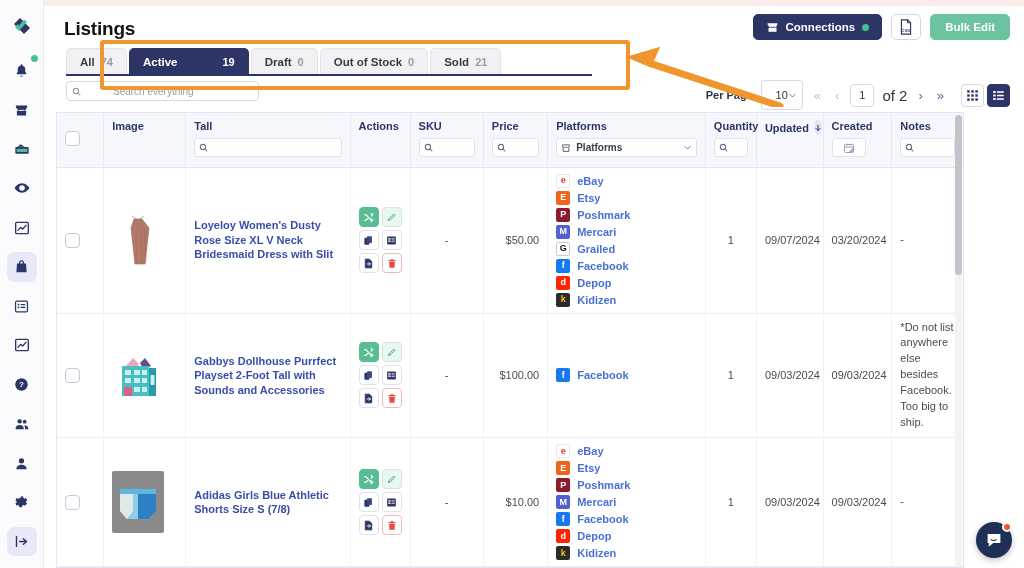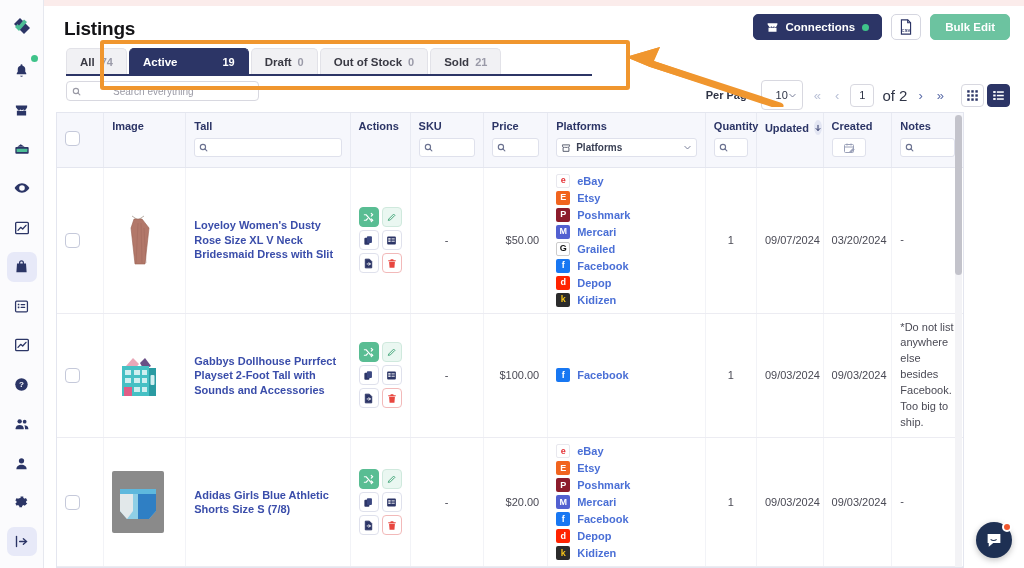--- a/index.html
+++ b/index.html
@@ -774,21 +774,21 @@
                 </div>
                 <div class="act trash">
                   <svg width="10" height="11" viewBox="0 0 24 24" fill="#e8463f">
                       <path d="M9 2h6l1 2h5v2.5H3V4h5z"></path>
                       <path d="M5 8h14l-1.2 14H6.2z"></path>
                     </svg>
                 </div>
               </div>
             </td>
             <td class="cell-dash">-</td>
-            <td class="cell-price">$20.00</td>
+            <td class="cell-price">$10.00</td>
             <td>
               <div class="plat-list">
                 <div class="plat">
                     <span class="pico" style="background:#fff;border:1px solid #e8e8ee;color:#e53238">e</span>
                     <span class="lbl">eBay</span>
                   </div>
                 <div class="plat">
                     <span class="pico" style="background:#f1641e">E</span>
                     <span class="lbl">Etsy</span>
                   </div>

